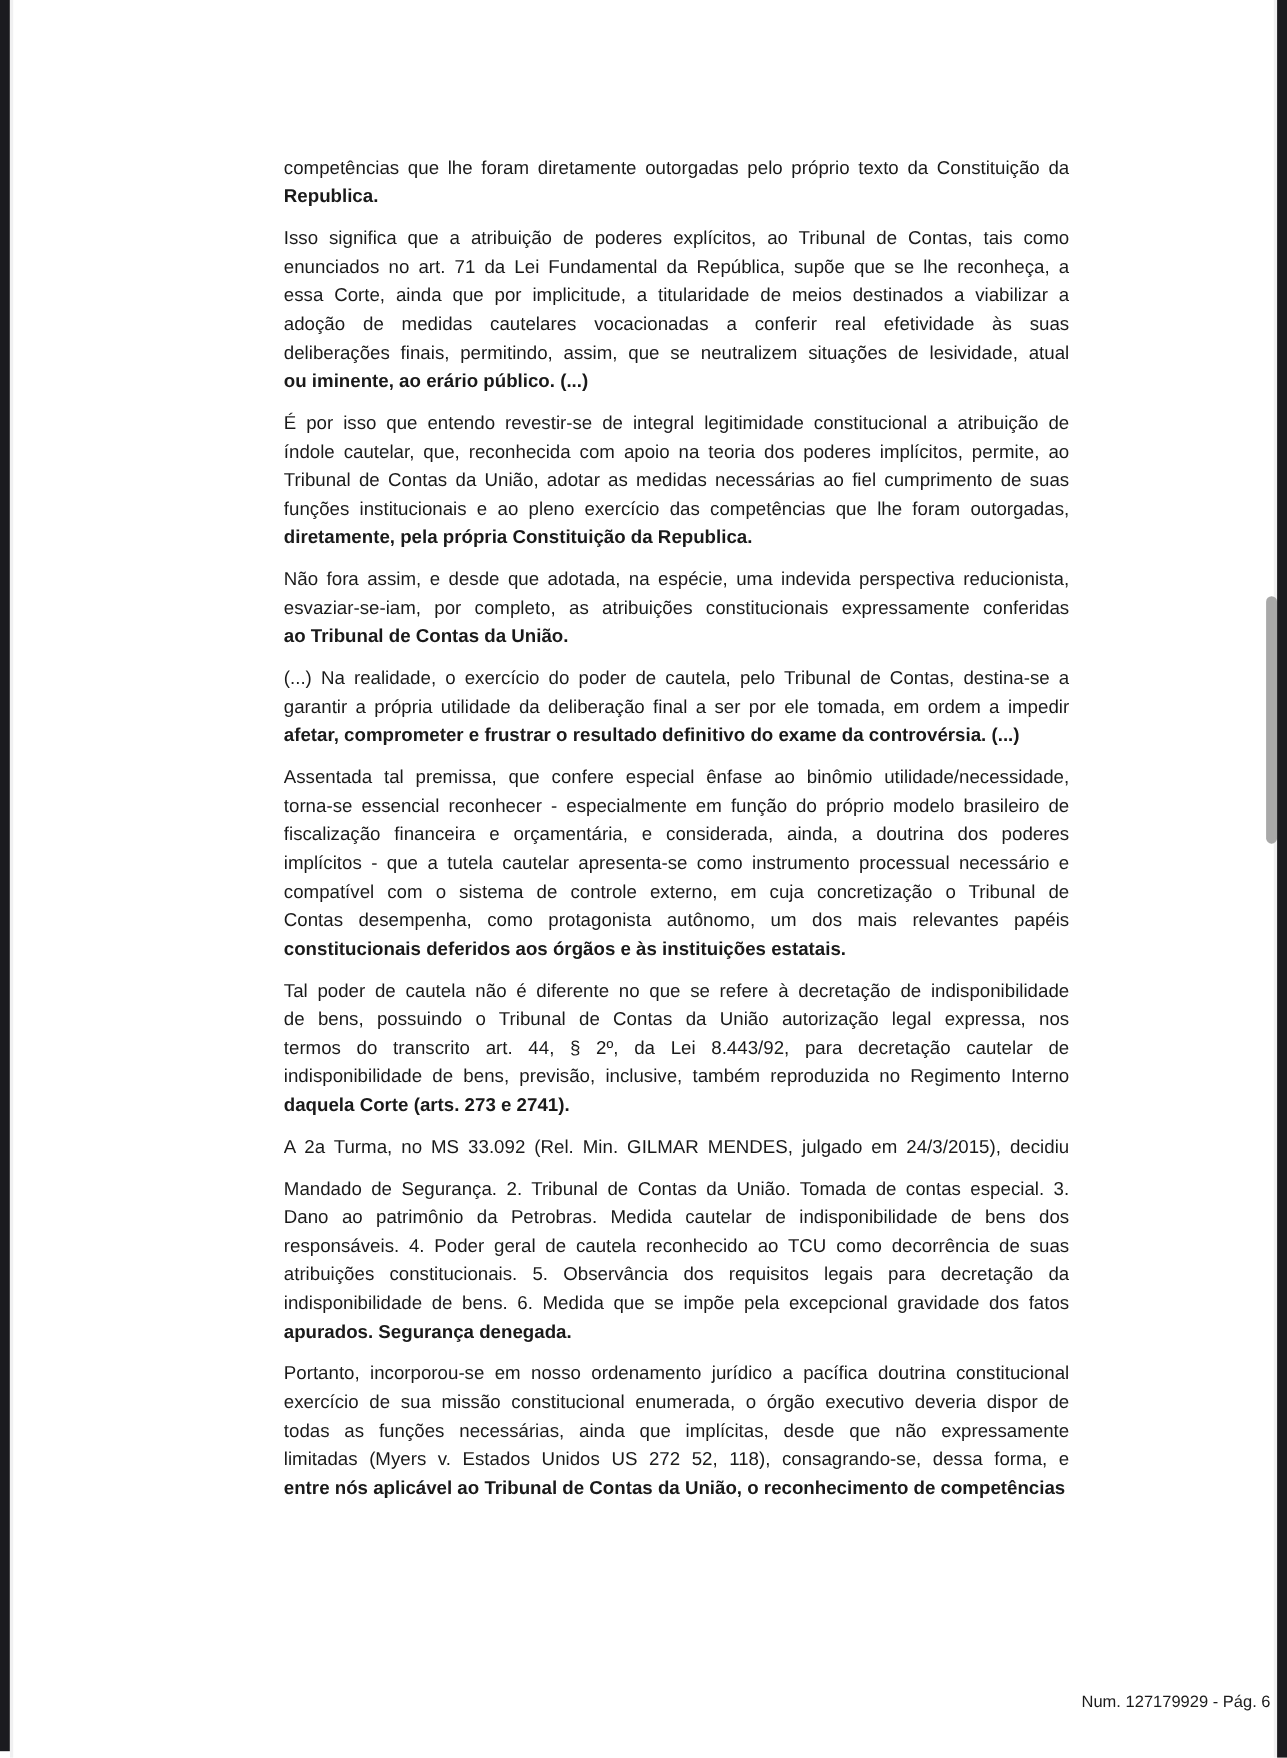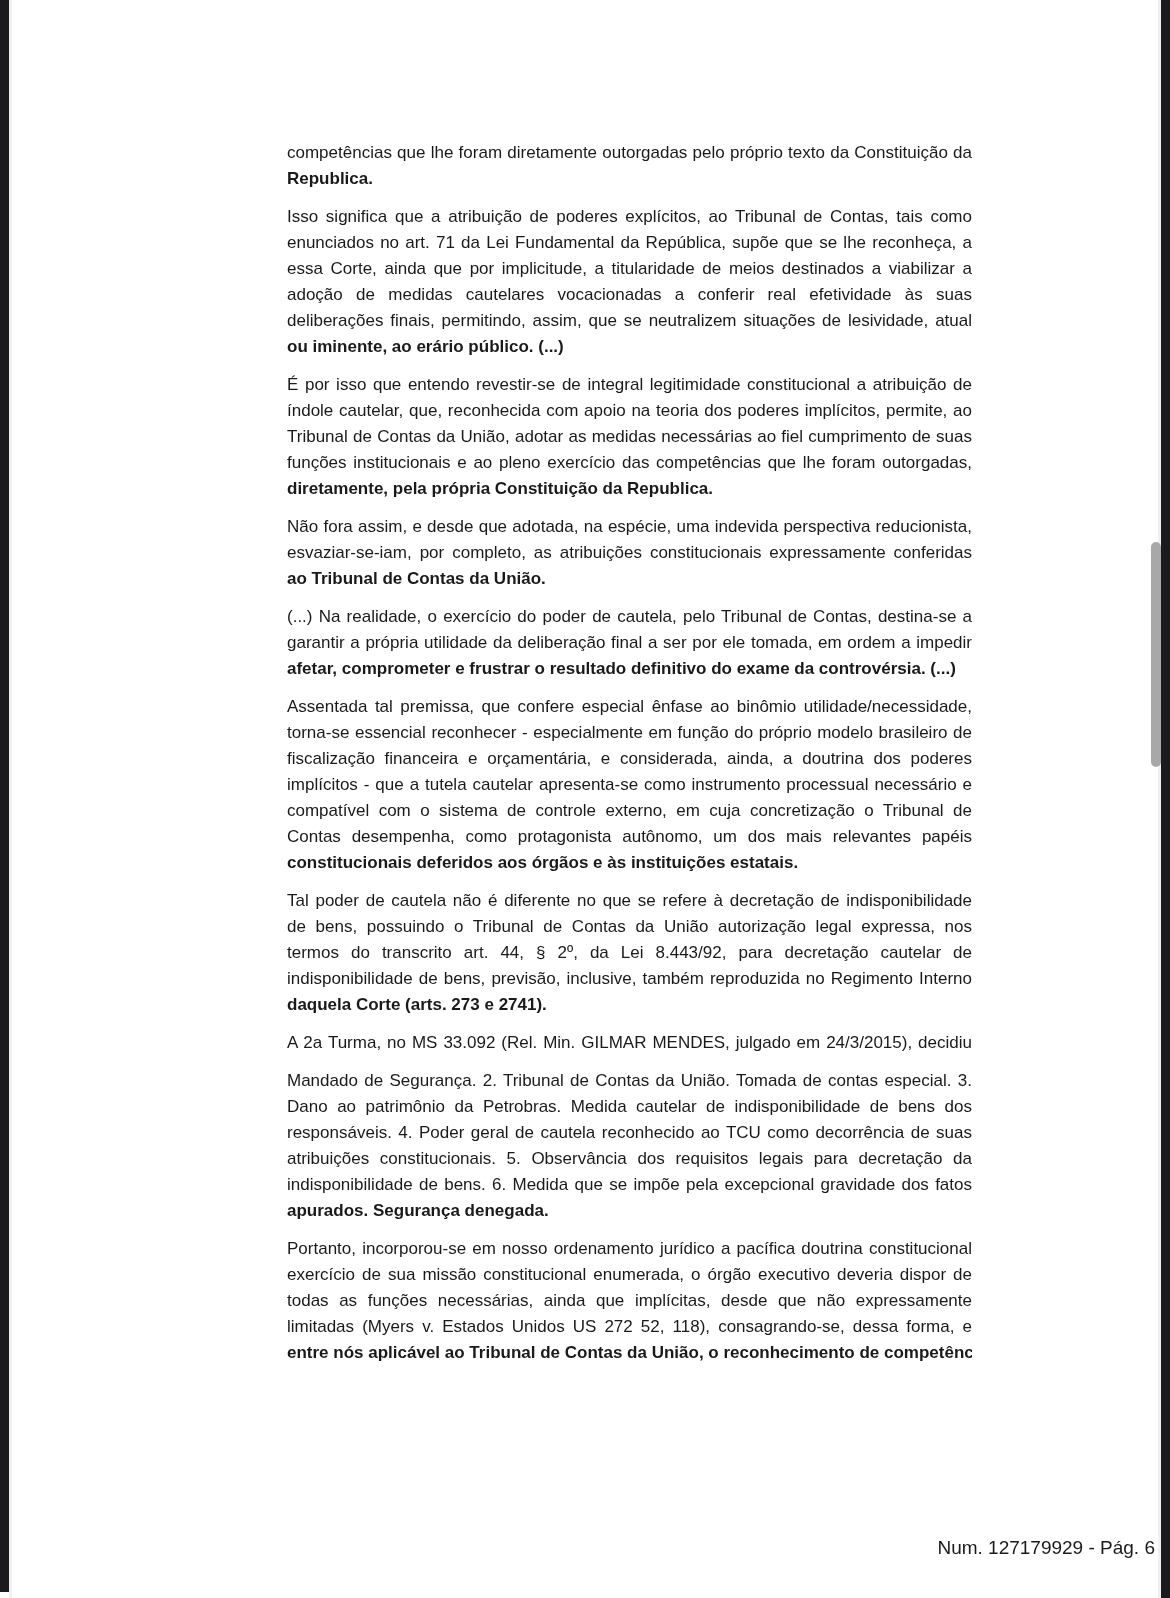--- a/index.html
+++ b/index.html
@@ -43,30 +43,29 @@
     position:absolute;
     left:258px;top:140px;width:714px;
     font-size:17px;line-height:26px;
   }
   .paragraph{margin-bottom:12px;}
   .line{
     white-space:nowrap;
     overflow:hidden;
     text-align:justify;
     text-align-last:justify;
-    margin-left:29px;
   }
   .line.final{
     text-align-last:left;
     font-weight:bold;
   }
   .page-number{
     position:absolute;
     top:1535px;right:15px;
-    font-size:19px;line-height:26px;
+    font-size:15px;line-height:26px;
     white-space:nowrap;
   }
 </style>
 </head>
 <body>
 
 <div class="edge-left"></div>
 <div class="edge-left-sep"></div>
 
 <div class="doc-body">

